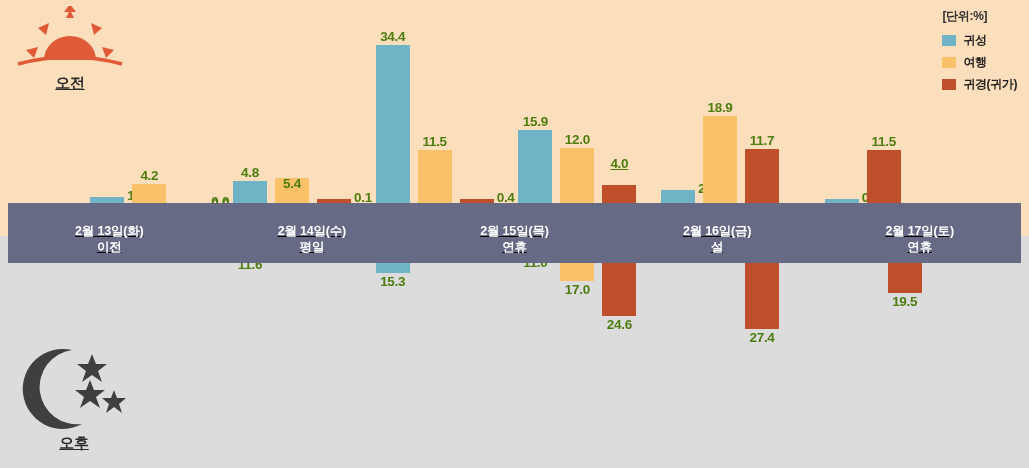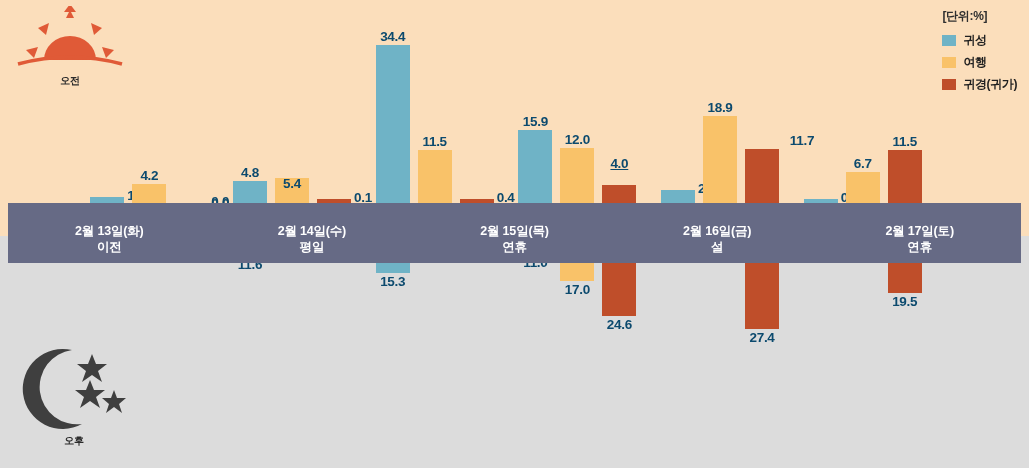--- a/index.html
+++ b/index.html
@@ -45,20 +45,21 @@
     z-index: 5;
   }
   .band-labels {
     position: absolute;
     left: 8px;
     top: 203px;
     width: 1013px;
     height: 72px;
     z-index: 7;
     display: flex;
+    text-decoration: underline;
   }
   .band-cell {
     flex: 1 1 0;
     display: flex;
     flex-direction: column;
     align-items: center;
     justify-content: center;
     color: #ffffff;
     font-size: 12.5px;
     font-weight: bold;
@@ -106,21 +107,21 @@
   }
   .bar.down {
     top: 203px;      
   }
   .val {
     position: absolute;
     left: 50%;
     transform: translateX(-50%);
     font-size: 13.5px;
     font-weight: bold;
-    color: #0c4a6e;
+    color: #4d7c0f;
     white-space: nowrap;
     letter-spacing: -0.3px;
   }
   .val.up   { bottom: 0; margin-bottom: 1px; }
   .val.down { top: 100%; margin-top: 1px; }
   
   .val.side-right { left: 100%; transform: none; margin-left: 3px; }
 
   
   .legend {
@@ -168,25 +169,26 @@
   .icon-night {
     position: absolute;
     left: 18px;
     top: 342px;
     width: 112px;
     height: 112px;
     z-index: 9;
     text-align: center;
   }
   .icon-caption {
-    font-size: 10px;
+    font-size: 15px;
     font-weight: bold;
     color: #2b2b2b;
     letter-spacing: -0.3px;
     margin-top: -2px;
+    text-decoration: underline;
   }
 </style>
 </head>
 <body>
 
 <div id="chart-root">
 
   <div class="bg-top"></div>
   <div class="bg-bottom"></div>
 
@@ -354,21 +356,21 @@
           <div class="barcol">
             <div class="bar up" style="height: 13px; background: rgb(111, 179, 198);"></div>
             <div class="val up side-right" style="bottom: 271px; top: auto; position: absolute;">2.8</div>
           </div>
           <div class="barcol">
             <div class="bar up" style="height: 87px; background: rgb(249, 194, 105);"></div>
             <div class="val up" style="bottom: 352px; position: absolute;">18.9</div>
           </div>
           <div class="barcol">
             <div class="bar up" style="height: 54px; background: rgb(191, 78, 42);"></div>
-            <div class="val up" style="bottom: 319px; position: absolute; margin-left: 40px;">11.7</div>
+            <div class="val up" style="bottom: 319px; position: absolute;">11.7</div>
           </div>
         </div>
         <div class="bars">
           <div class="barcol">
             <div class="bar down" style="height: 8px; background: rgb(111, 179, 198);"></div>
             <div class="val down side-right" style="top: 203px; position: absolute;">1.8</div>
           </div>
           <div class="barcol">
             <div class="bar down" style="height: 35px; background: rgb(249, 194, 105);"></div>
             <div class="val down" style="top: 238px; position: absolute;">7.6</div>
@@ -377,24 +379,20 @@
             <div class="bar down" style="height: 126px; background: rgb(191, 78, 42);"></div>
             <div class="val down" style="top: 329px; position: absolute;">27.4</div>
           </div>
         </div>
       </div>
       <div class="group">
         <div class="bars">
           <div class="barcol">
             <div class="bar up" style="height: 4px; background: rgb(111, 179, 198);"></div>
             <div class="val up side-right" style="bottom: 262px; top: auto; position: absolute;">0.2</div>
-          </div>
-          <div class="barcol">
-            <div class="bar up" style="height: 31px; background: rgb(249, 194, 105);"></div>
-            <div class="val up" style="bottom: 296px; position: absolute;">6.7</div>
           </div>
           <div class="barcol">
             <div class="bar up" style="height: 53px; background: rgb(191, 78, 42);"></div>
             <div class="val up" style="bottom: 318px; position: absolute;">11.5</div>
           </div>
         </div>
         <div class="bars">
           <div class="barcol">
             <div class="bar down" style="height: 4px; background: rgb(111, 179, 198);"></div>
             <div class="val down side-right" style="top: 199px; position: absolute;">0.2</div>

